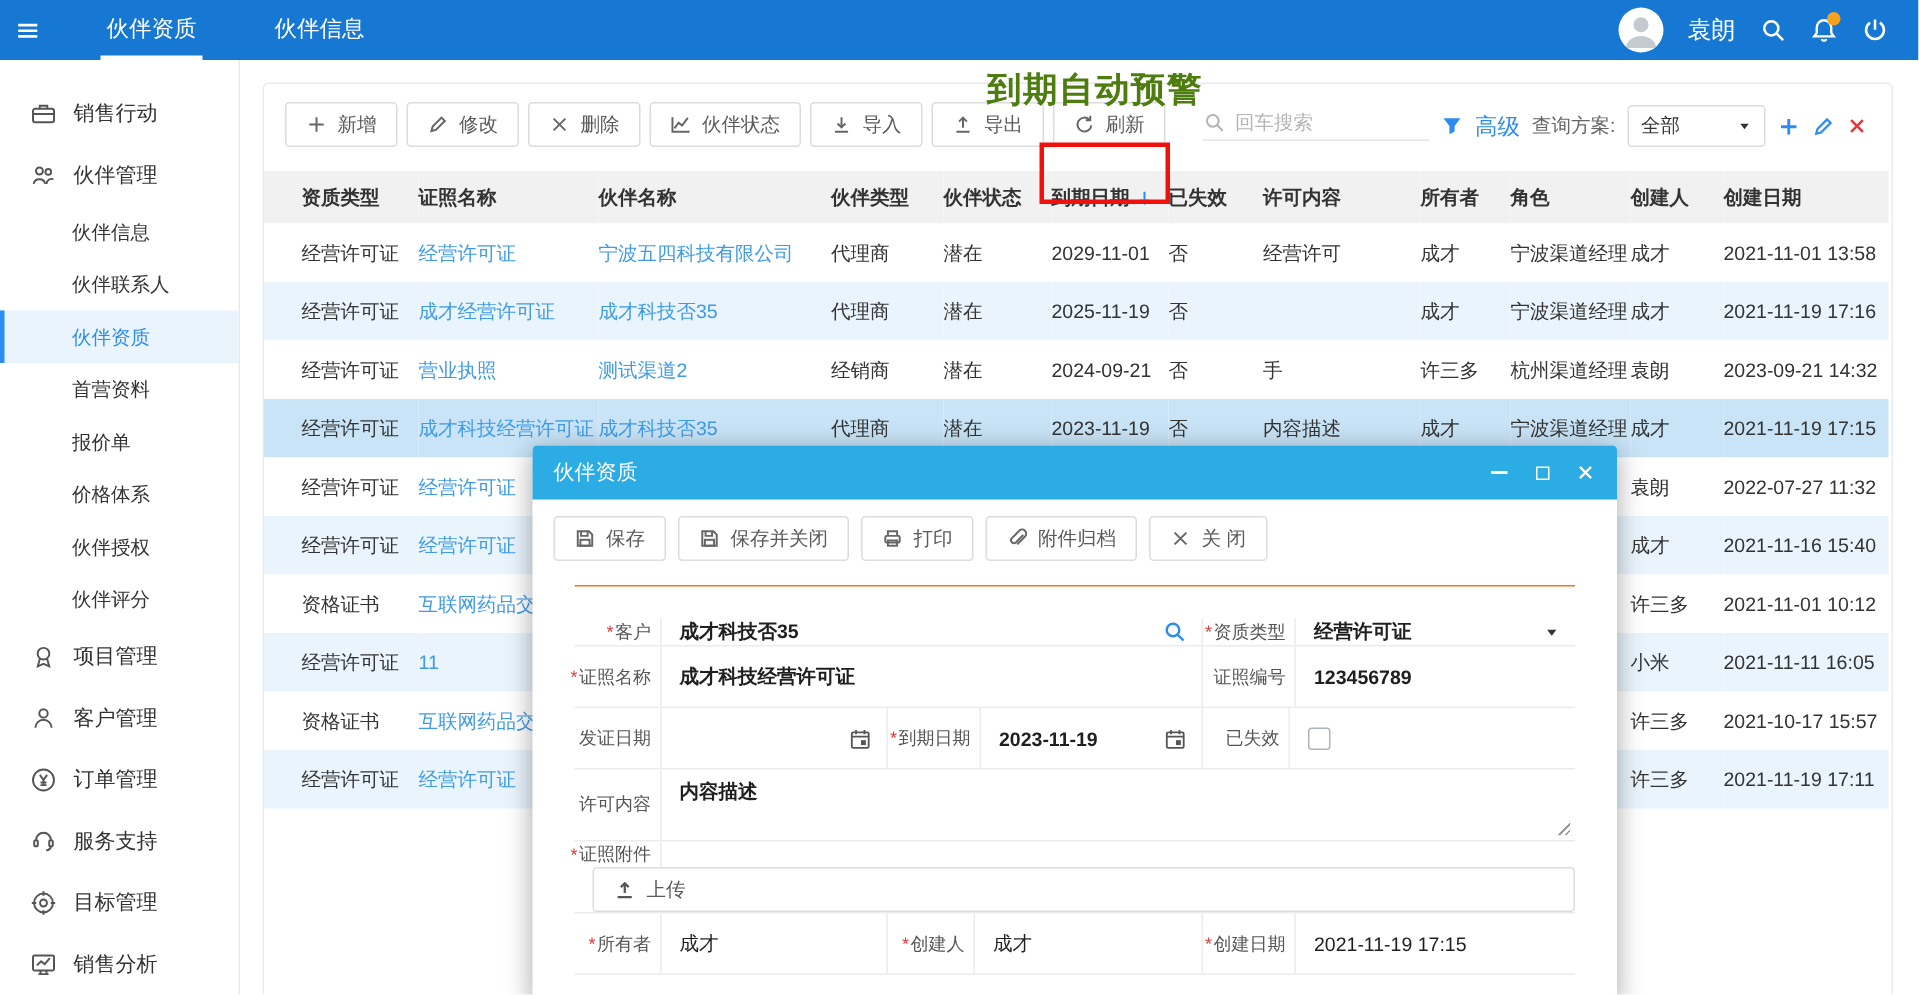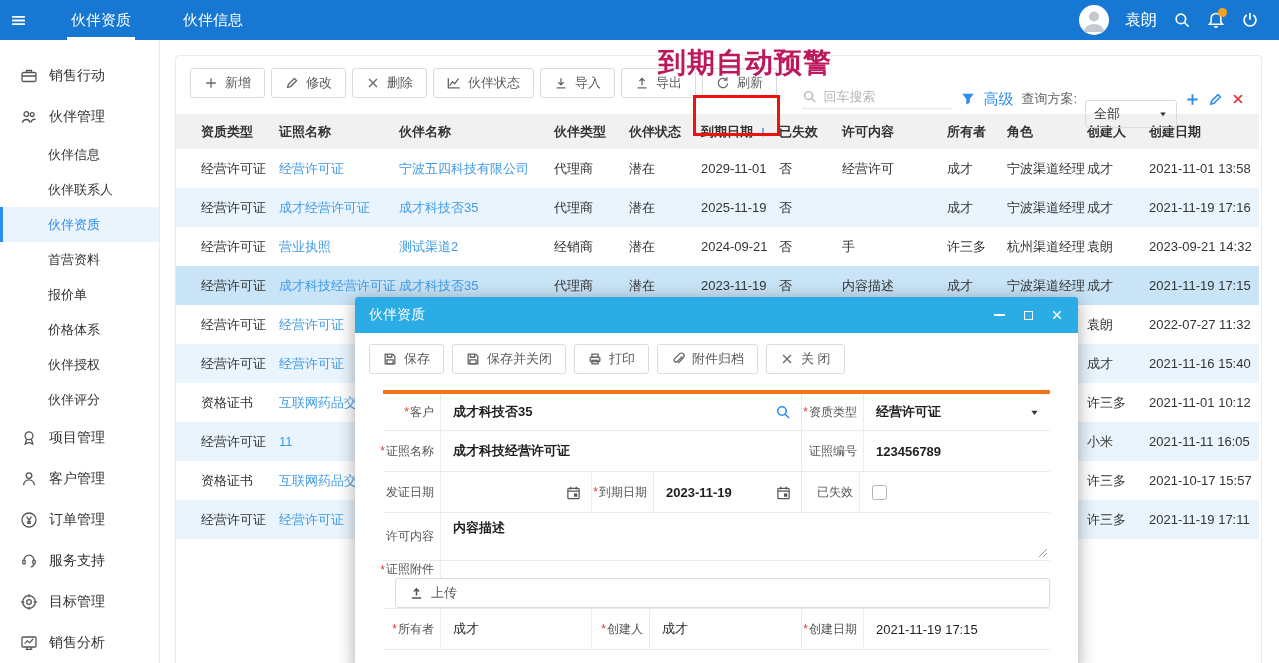--- a/index.html
+++ b/index.html
@@ -37,51 +37,51 @@
   .card { position:absolute; left:15px; top:15px; right:17px; bottom:-6px; background:#fff; border:1px solid #ebebeb; border-radius:4px; }
   .card-toolbar { display:flex; gap:6px; padding:12px 0 12px 14px; align-items:center; position:relative; }
   .btn { display:inline-flex; align-items:center; gap:7px; height:30px; padding:0 13px; border:1px solid #dcdcdc; border-radius:3px; background:#fff; color:#5a5a5a; font-size:13px; cursor:pointer; white-space:nowrap; }
   .btn .bicon { color:#777; }
   .search-cluster { position:absolute; right:16px; top:14px; display:flex; align-items:center; gap:8px; z-index:2; }
   .search-box { display:flex; align-items:center; gap:6px; border-bottom:1px solid #e6e6e6; padding-bottom:4px; }
   .search-box input { border:none; outline:none; width:130px; font-size:13px; color:#333; font-family:inherit; }
   .search-box input::placeholder { color:#b5b5b5; }
   .adv-link { color:#2d8cf0; font-size:15px; cursor:pointer; }
   .scheme-label { color:#666; font-size:13px; }
-  .scheme-select { width:92px; height:28px; border:1px solid #dcdcdc; border-radius:3px; display:flex; align-items:center; justify-content:space-between; padding:0 8px; cursor:pointer; font-size:13px; color:#333;margin-top:30px; }
+  .scheme-select { width:92px; height:28px; border:1px solid #dcdcdc; border-radius:3px; display:flex; align-items:center; justify-content:space-between; padding:0 8px; cursor:pointer; font-size:13px; color:#333; }
   .action-ic { cursor:pointer; }
 
   
   table { border-collapse:collapse; table-layout:fixed; width:1083px; margin-top:4px; }
   th, td { text-align:left; font-size:13px; white-space:nowrap; overflow:visible; padding:0; }
   thead tr { height:35px; background:#f1f1f1; }
   th { font-weight:bold; color:#333; }
   tbody tr { height:39px; background:#fff; cursor:pointer; }
   tbody tr.alt { background:#e9f4fd; }
   tbody tr.selected { background:#c9e4f7; }
   td:first-child, th:first-child { padding-left:25px; }
   .cell-link { color:#3f9be8; cursor:pointer; }
   .sort-ic { display:inline-block; vertical-align:-2px; margin-left:4px; color:#2d8cf0; }
 
   
-  .anno-text { position:absolute; left:658px; top:44px; font-size:28px; font-weight:bold; color:#be185d; z-index:8; letter-spacing:1px; }
+  .anno-text { position:absolute; left:658px; top:44px; font-size:23px; font-weight:bold; color:#4d7c0f; z-index:8; letter-spacing:1px; }
   .anno-rect { position:absolute; left:693px; top:95px; width:87px; height:41px; border:3px solid #f2100d; z-index:8; pointer-events:none; }
 
   
   .modal { position:absolute; left:355px; top:297px; width:723px; height:372px; background:#fff; z-index:10; box-shadow:0 3px 18px rgba(0,0,0,.35); border-radius:3px 3px 0 0; }
   .modal-header { height:36px; background:#2bace4; border-radius:3px 3px 0 0; display:flex; align-items:center; padding:0 14px; color:#fff; }
   .modal-title { font-size:14px; }
   .win-controls { margin-left:auto; display:flex; align-items:center; gap:15px; }
   .win-btn { cursor:pointer; display:flex; align-items:center; justify-content:center; width:14px; height:14px; }
   .win-bar { width:11px; height:2px; background:#fff; }
   .win-sq { width:9px; height:9px; border:1.6px solid #fff; }
   .modal-toolbar { display:flex; gap:8px; padding:11px 14px; }
   .mform { margin:5px 28px 0 28px; }
   .frow { display:flex; align-items:stretch; border-bottom:1px solid #ececec; min-height:41px; }
-  .frow.first { border-top:4px solid #f97316; }
+  .frow.first { border-top:1px solid #f97316;align-items:flex-end; }
   .fcell { display:flex; align-items:center; }
   .cellA { flex:0 0 419px; border-right:1px solid #ececec; }
   .cellB { flex:1 1 auto; }
   .cell3a { flex:0 0 209px; border-right:1px solid #ececec; }
   .cell3b { flex:0 0 210px; border-right:1px solid #ececec; }
   .cell3c { flex:1 1 auto; }
   .flabel { flex:none; width:58px; display:flex; align-items:center; justify-content:flex-end; text-align:right; padding-right:6px; font-size:12px; color:#555; border-right:1px solid #ececec; align-self:stretch; white-space:nowrap; }
   .flabel.wide { width:62px; }
   .req::before { content:"*"; color:#e4393c; margin-right:1px; font-size:12px; }
   .fvalue { flex:1; padding-left:12px; font-size:13px; color:#1f1f1f; display:flex; align-items:center; white-space:nowrap; font-weight:bold; }

